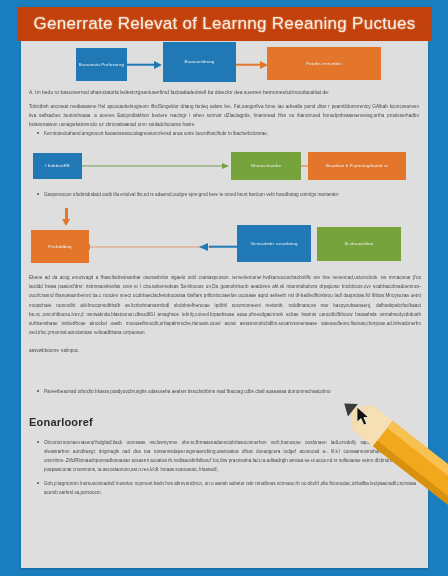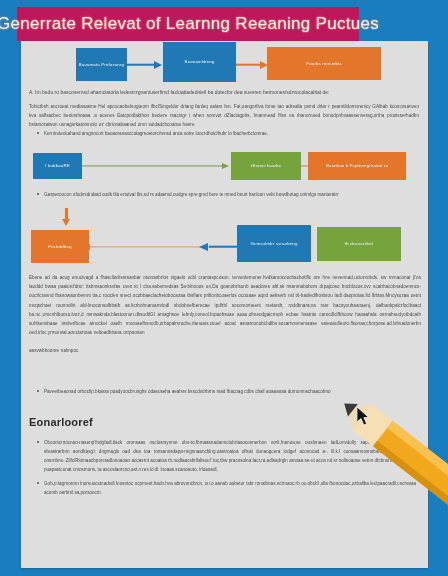--- a/index.html
+++ b/index.html
@@ -8,22 +8,22 @@
     background:#1b7ebe;
     font-family:"Liberation Sans", sans-serif;
   }
   .stage{position:relative;width:448px;height:576px;}
 
   
   .bg-blue{position:absolute;inset:0;background:#1a7dbe;}
 
   
   .header-bar{
-    position:absolute;left:17px;top:7px;width:342px;height:34px;
-    background:#be185d;
+    position:absolute;left:17px;top:7px;width:415px;height:34px;
+    background:#c2410c;
     display:flex;align-items:center;justify-content:center;
   }
   .header-title{
     color:#f6ece4;font-size:17px;letter-spacing:.3px;
     text-align:center;white-space:nowrap;
     text-shadow:0 0 1.6px rgba(255,255,255,.55), 0 0 3px rgba(224,118,43,.6);
     filter:blur(.35px);
   }
 
   

